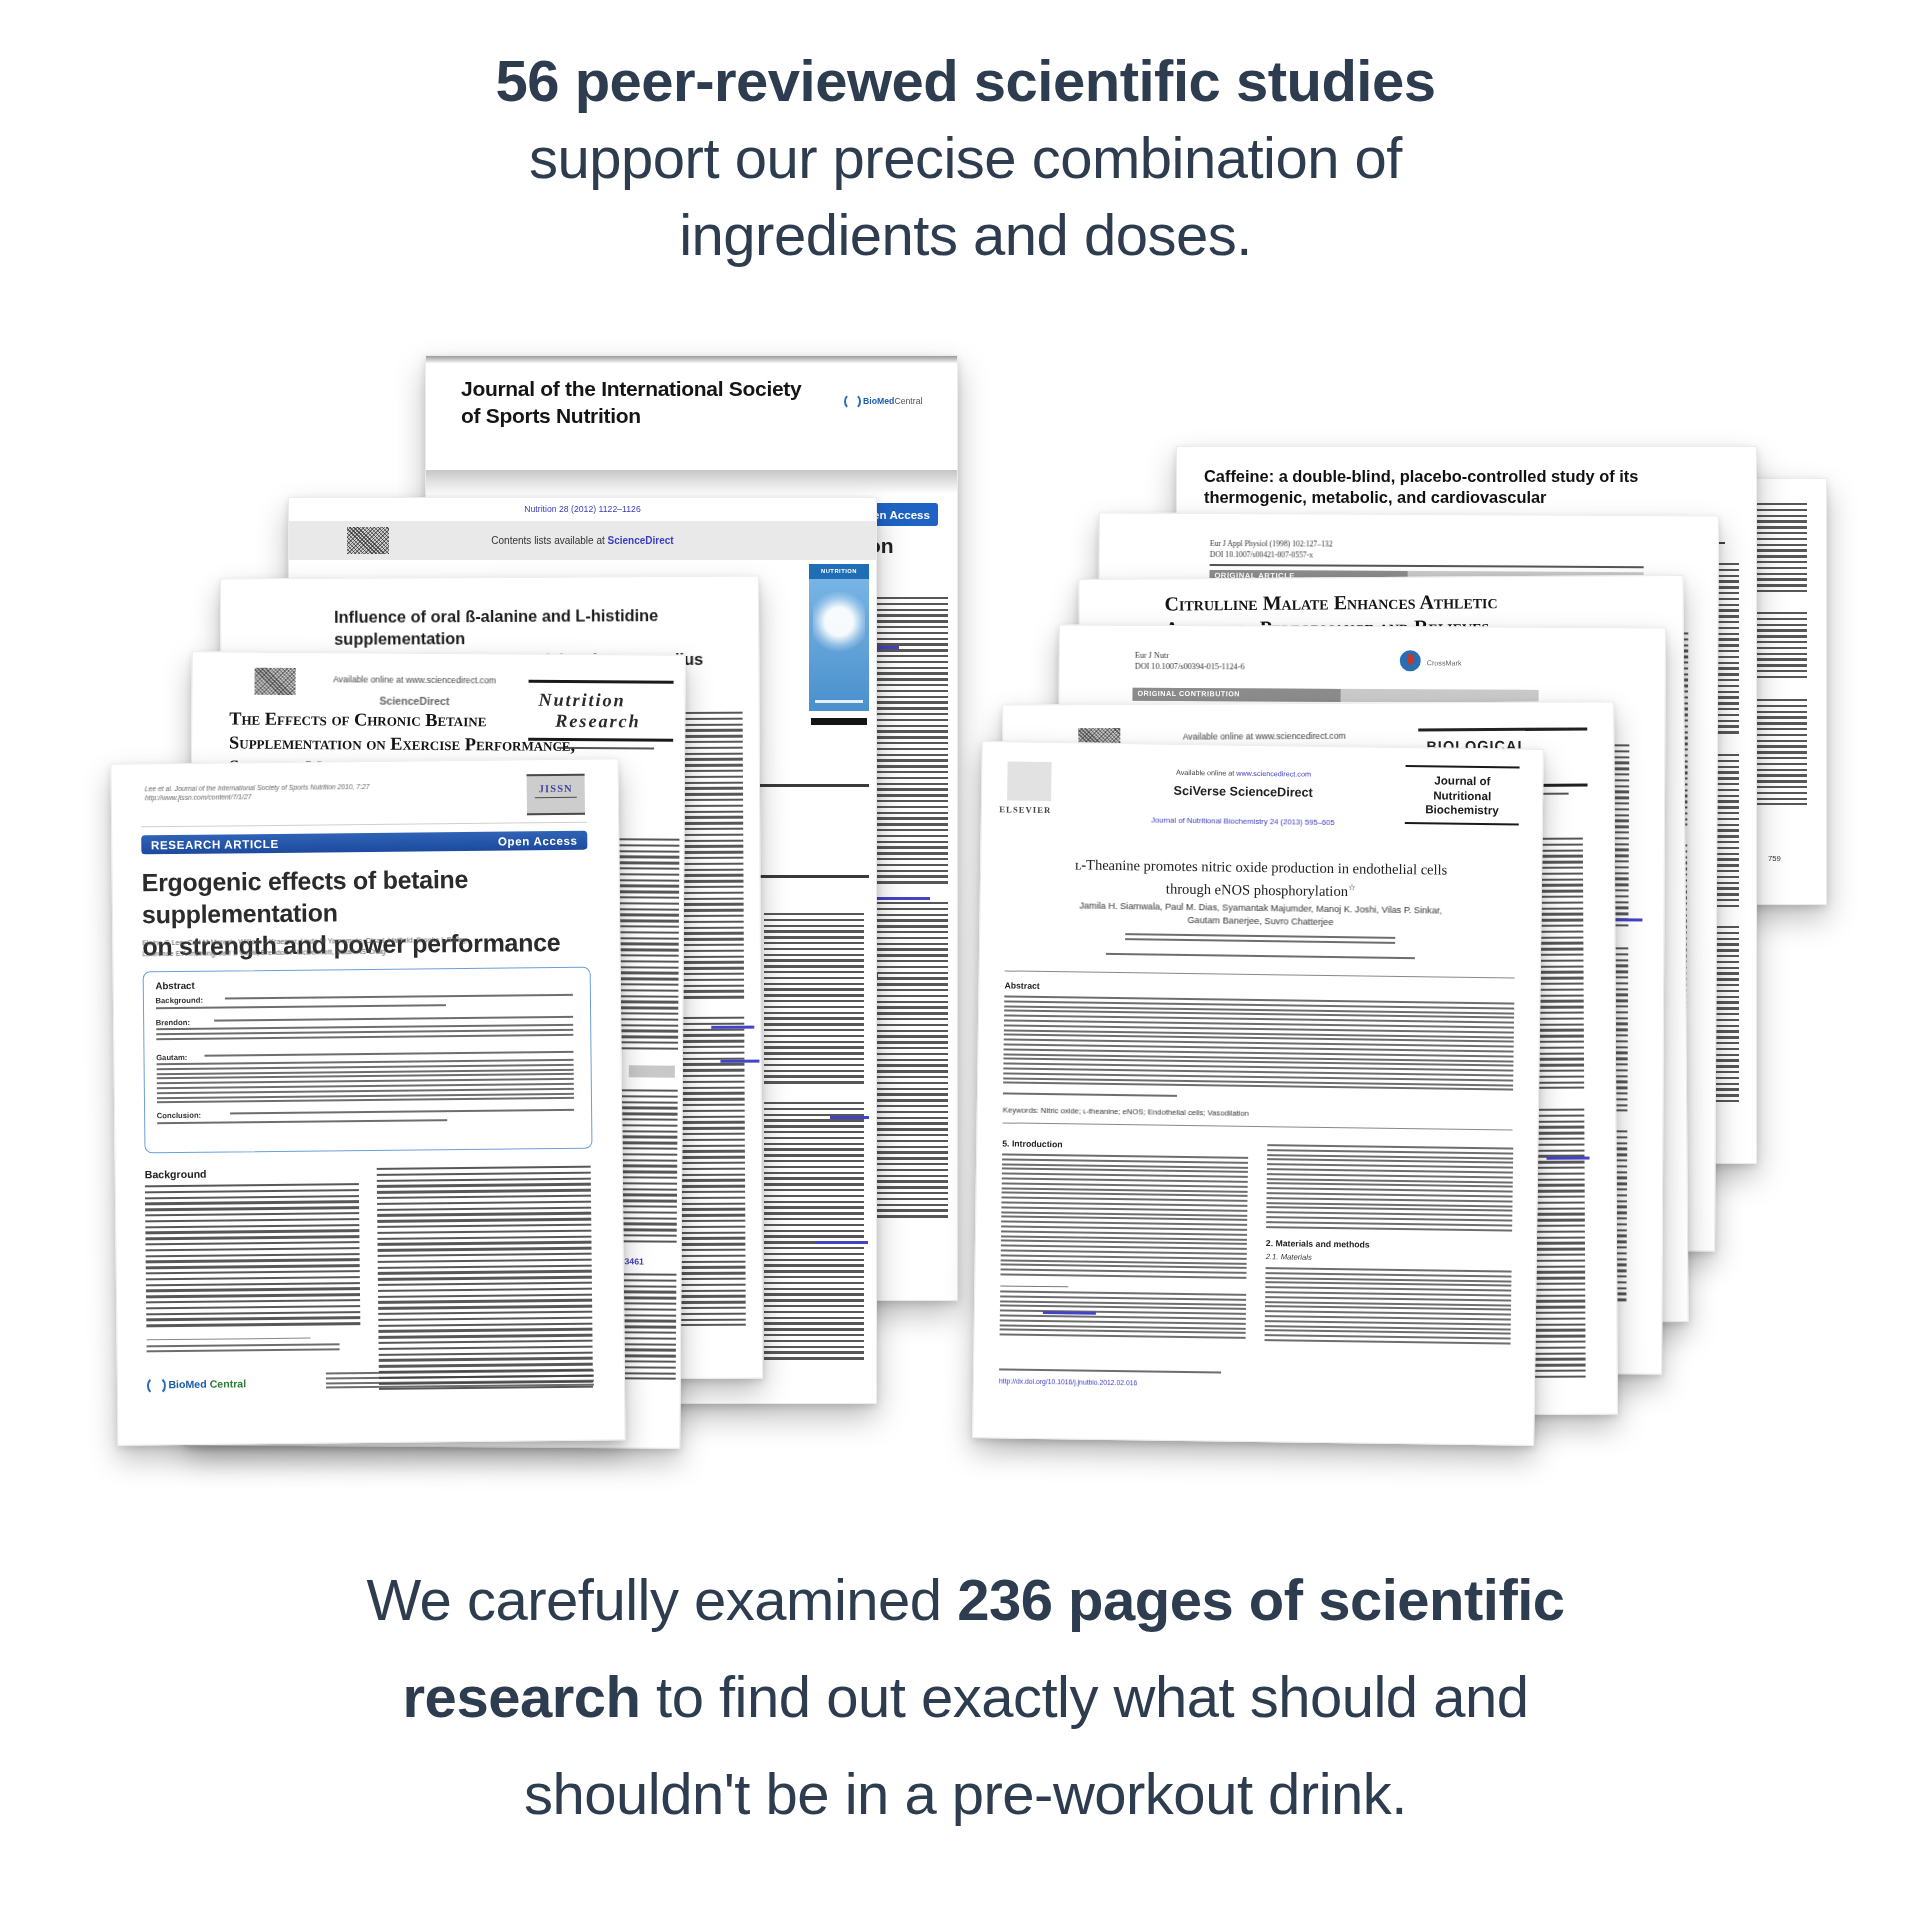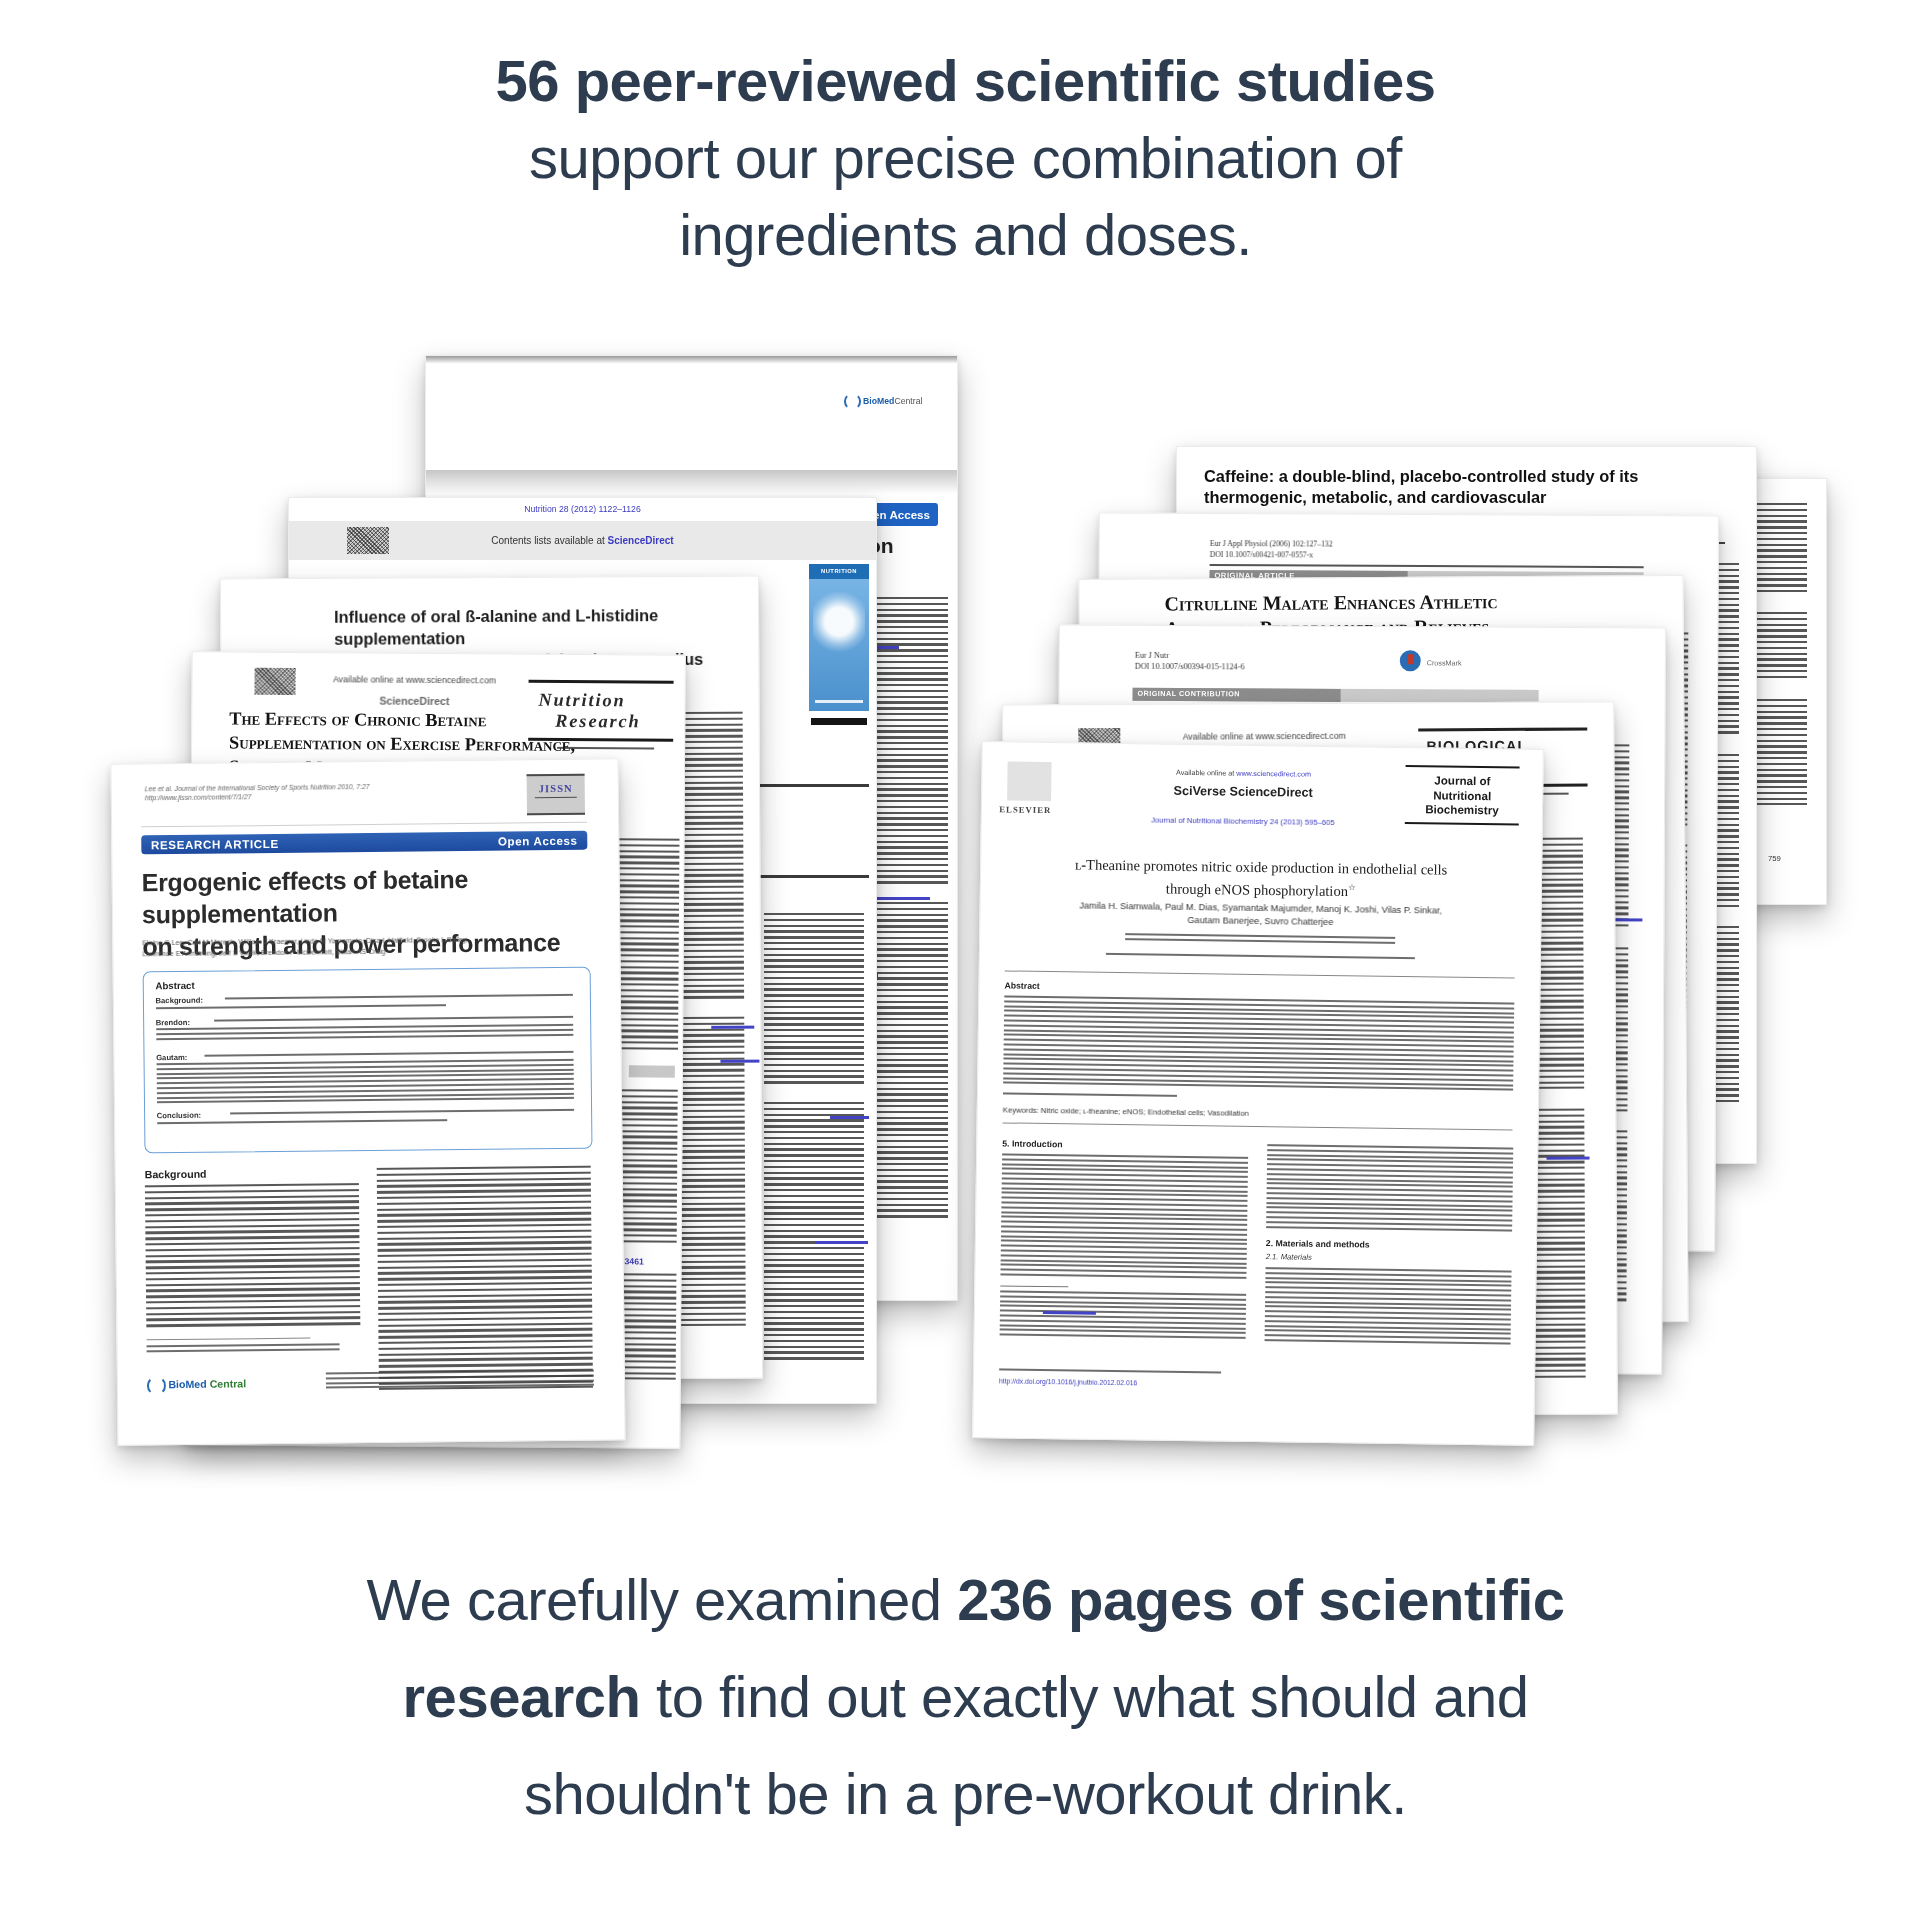--- a/index.html
+++ b/index.html
@@ -57,20 +57,24 @@
 <div class="canvas">
 
   <div class="headline">
     <div class="hb">56 peer-reviewed scientific studies</div>
     <div>support our precise combination of</div>
     <div>ingredients and doses.</div>
   </div>
 
   <div class="sheet" id="l1" style="left:425px;top:355px;width:531px;height:944px;">
     <div class="abs gbar1" style="left:0;top:0;width:531px;height:6.8px;"></div>
+    <div class="abs" style="left:35px;top:19.3px;font-size:21px;font-weight:700;color:#151515;line-height:27px;letter-spacing:-0.3px;">
+      <div>Journal of the International Society</div>
+      <div>of Sports Nutrition</div>
+    </div>
     <div class="abs" style="left:409px;top:37px;font-size:8.7px;margin-left:9px;">
       <span class="biomed-glyph"></span>
       <b style="color:#1a5dab;">BioMed</b><span style="color:#555;">Central</span>
     </div>
     <div class="abs gbar2" style="left:0;top:114px;width:531px;height:23px;"></div>
     <div class="badge" style="right:19.3px;top:147px;width:164px;height:23px;font-size:11.6px;line-height:23px;padding-right:7.7px;">Open Access</div>
     <div class="abs" style="left:442px;top:178px;font-size:21px;font-weight:700;color:#222;">on</div>
     <div class="tl" style="left:39px;top:241px;width:193px;height:599px;"></div>
     <div class="tl" style="left:290px;top:241px;width:232px;height:290px;"></div>
     <div class="tl" style="left:290px;top:546px;width:232px;height:319px;"></div>
@@ -203,21 +207,21 @@
     <div class="abs" style="left:27px;top:95px;width:521px;height:1.9px;background:#444;"></div>
     <div class="tl" style="left:27px;top:116px;width:261px;height:270px;"></div>
     <div class="tl" style="left:27px;top:404px;width:261px;height:251px;"></div>
     <div class="tl" style="left:301px;top:116px;width:261px;height:174px;"></div>
     <div class="tl" style="left:301px;top:307px;width:261px;height:154px;"></div>
     <div class="tl" style="left:301px;top:479px;width:261px;height:176px;"></div>
   </div>
 
   <div class="sheet" id="r2" style="left:1097px;top:514px;width:618px;height:734px;transform:rotate(0.3deg);">
     <div class="abs serif" style="left:110px;top:25px;font-size:7.7px;color:#333;line-height:10.6px;filter:blur(0.3px);">
-      <div>Eur J Appl Physiol (2006) 102:127–132</div>
+      <div>Eur J Appl Physiol (1998) 102:127–132</div>
       <div>DOI 10.1007/s00421-007-0557-x</div>
     </div>
     <div class="abs" style="left:110px;top:50px;width:434px;height:1.9px;background:#555;"></div>
     <div class="graybanner" style="left:110px;top:56px;width:434px;height:12.6px;">
       <div class="dk" style="width:193px;">ORIGINAL ARTICLE</div>
     </div>
     <div class="tl" style="left:39px;top:116px;width:261px;height:280px;"></div>
     <div class="tl" style="left:39px;top:415px;width:261px;height:270px;"></div>
     <div class="tl" style="left:328px;top:116px;width:261px;height:193px;"></div>
     <div class="tl" style="left:328px;top:328px;width:261px;height:164px;"></div>

